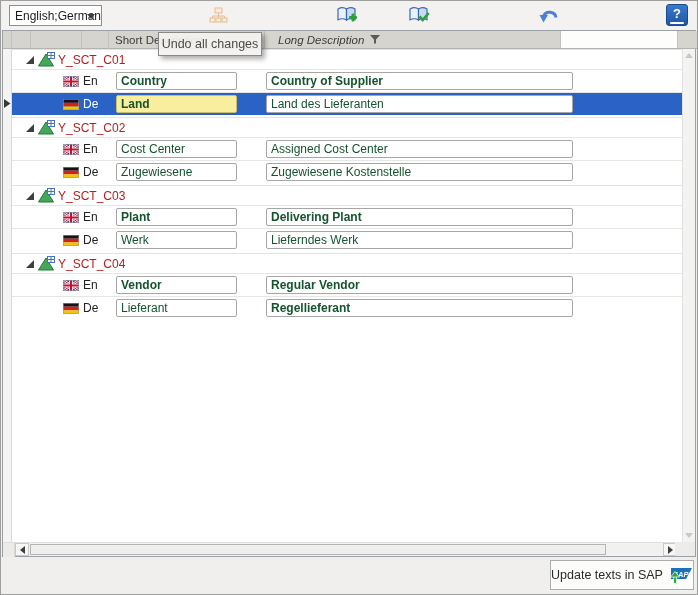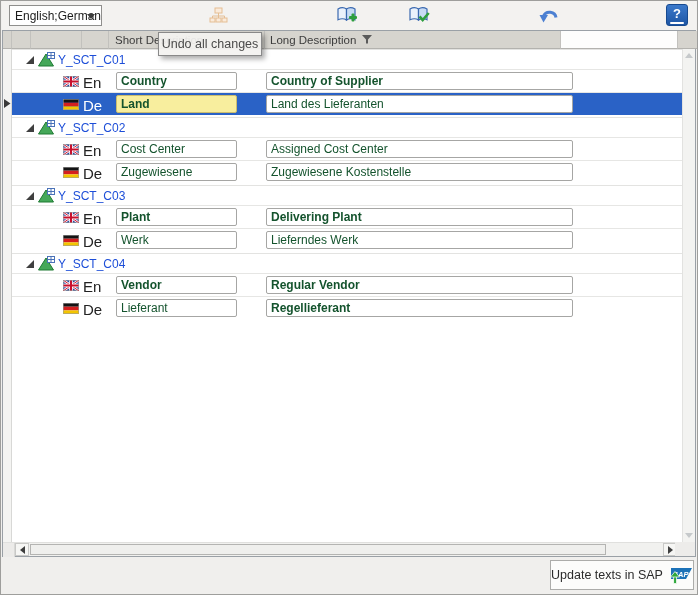--- a/index.html
+++ b/index.html
@@ -23,25 +23,25 @@
   .funnel{margin-left:6px;flex:0 0 auto;}
 
   .gutter{position:absolute;left:0;top:18px;bottom:14px;width:9px;background:#F4F4F2;border-right:1px solid #D8D8D6;}
   .row-pointer{position:absolute;left:1px;top:50px;}
 
   .rows{position:absolute;left:9px;top:18px;width:672px;bottom:14px;background:#fff;overflow:hidden;}
   .section{position:relative;height:68px;}
   .group-row{position:relative;height:20px;border-top:1px solid #E3E3E1;}
   .tri-expand{position:absolute;left:14px;top:6px;}
   .group-icon{position:absolute;left:26px;top:2px;}
-  .group-label{position:absolute;left:46px;top:3px;font-size:12px;color:#1d4ed8;}
+  .group-label{position:absolute;left:46px;top:3px;font-size:12px;color:#b91c1c;}
   .lang-row{position:relative;height:23px;border-top:1px solid #E6E6E4;}
   .lang-row.selected{background:#2A62C6;}
   .flag{position:absolute;left:51px;top:6px;}
-  .lang-label{position:absolute;left:71px;top:4px;font-size:15px;color:#222;}
+  .lang-label{position:absolute;left:71px;top:4px;font-size:12px;color:#222;}
   .lang-row.selected .lang-label{color:#fff;}
   .tbox{position:absolute;top:2px;height:18px;background:#fff;border:1px solid #A6A6A4;border-radius:2px;font-size:12px;color:#14532d;line-height:16px;padding:0 4px;white-space:nowrap;overflow:hidden;}
   .tbox.short{left:104px;width:121px;}
   .tbox.long{left:254px;width:307px;}
   .tbox.bold{font-weight:bold;}
   .tbox.modified{background:#F8EE9E;border-color:#CBBD6F;}
 
   
   .vscroll{position:absolute;top:18px;right:0;width:13px;bottom:14px;background:#F3F3F1;border-left:1px solid #E2E2E0;}
   .vs-arrow{position:absolute;left:2px;width:0;height:0;border-left:4px solid transparent;border-right:4px solid transparent;}
@@ -137,21 +137,21 @@
 
   <div class="grid">
 
     <div class="hdr-cell" style="left:0;width:9px;"></div>
     <div class="hdr-cell" style="left:9px;width:19px;"></div>
     <div class="hdr-cell" style="left:28px;width:51px;"></div>
     <div class="hdr-cell" style="left:79px;width:27px;"></div>
     <div class="hdr-cell" style="left:106px;width:156px;padding-left:6px;">
       <span>Short Description</span>
     </div>
-    <div class="hdr-cell" style="left:262px;width:296px;padding-left:5px;">
+    <div class="hdr-cell" style="left:262px;width:296px;padding-left:13px;font-style:italic;">
       <span>Long Description</span>
       <svg class="funnel" width="10" height="9" viewBox="0 0 10 9">
         <polygon points="0,0 10,0 6,4.5 6,8.5 4,8.5 4,4.5" fill="#5A5A5A"></polygon>
       </svg>
     </div>
     <div class="hdr-cell light" style="left:558px;width:117px;"></div>
     <div class="hdr-cell" style="left:675px;width:19px;border-right:none;"></div>
 
     <div class="gutter">
       <svg class="row-pointer" width="7" height="9" viewBox="0 0 7 9">

